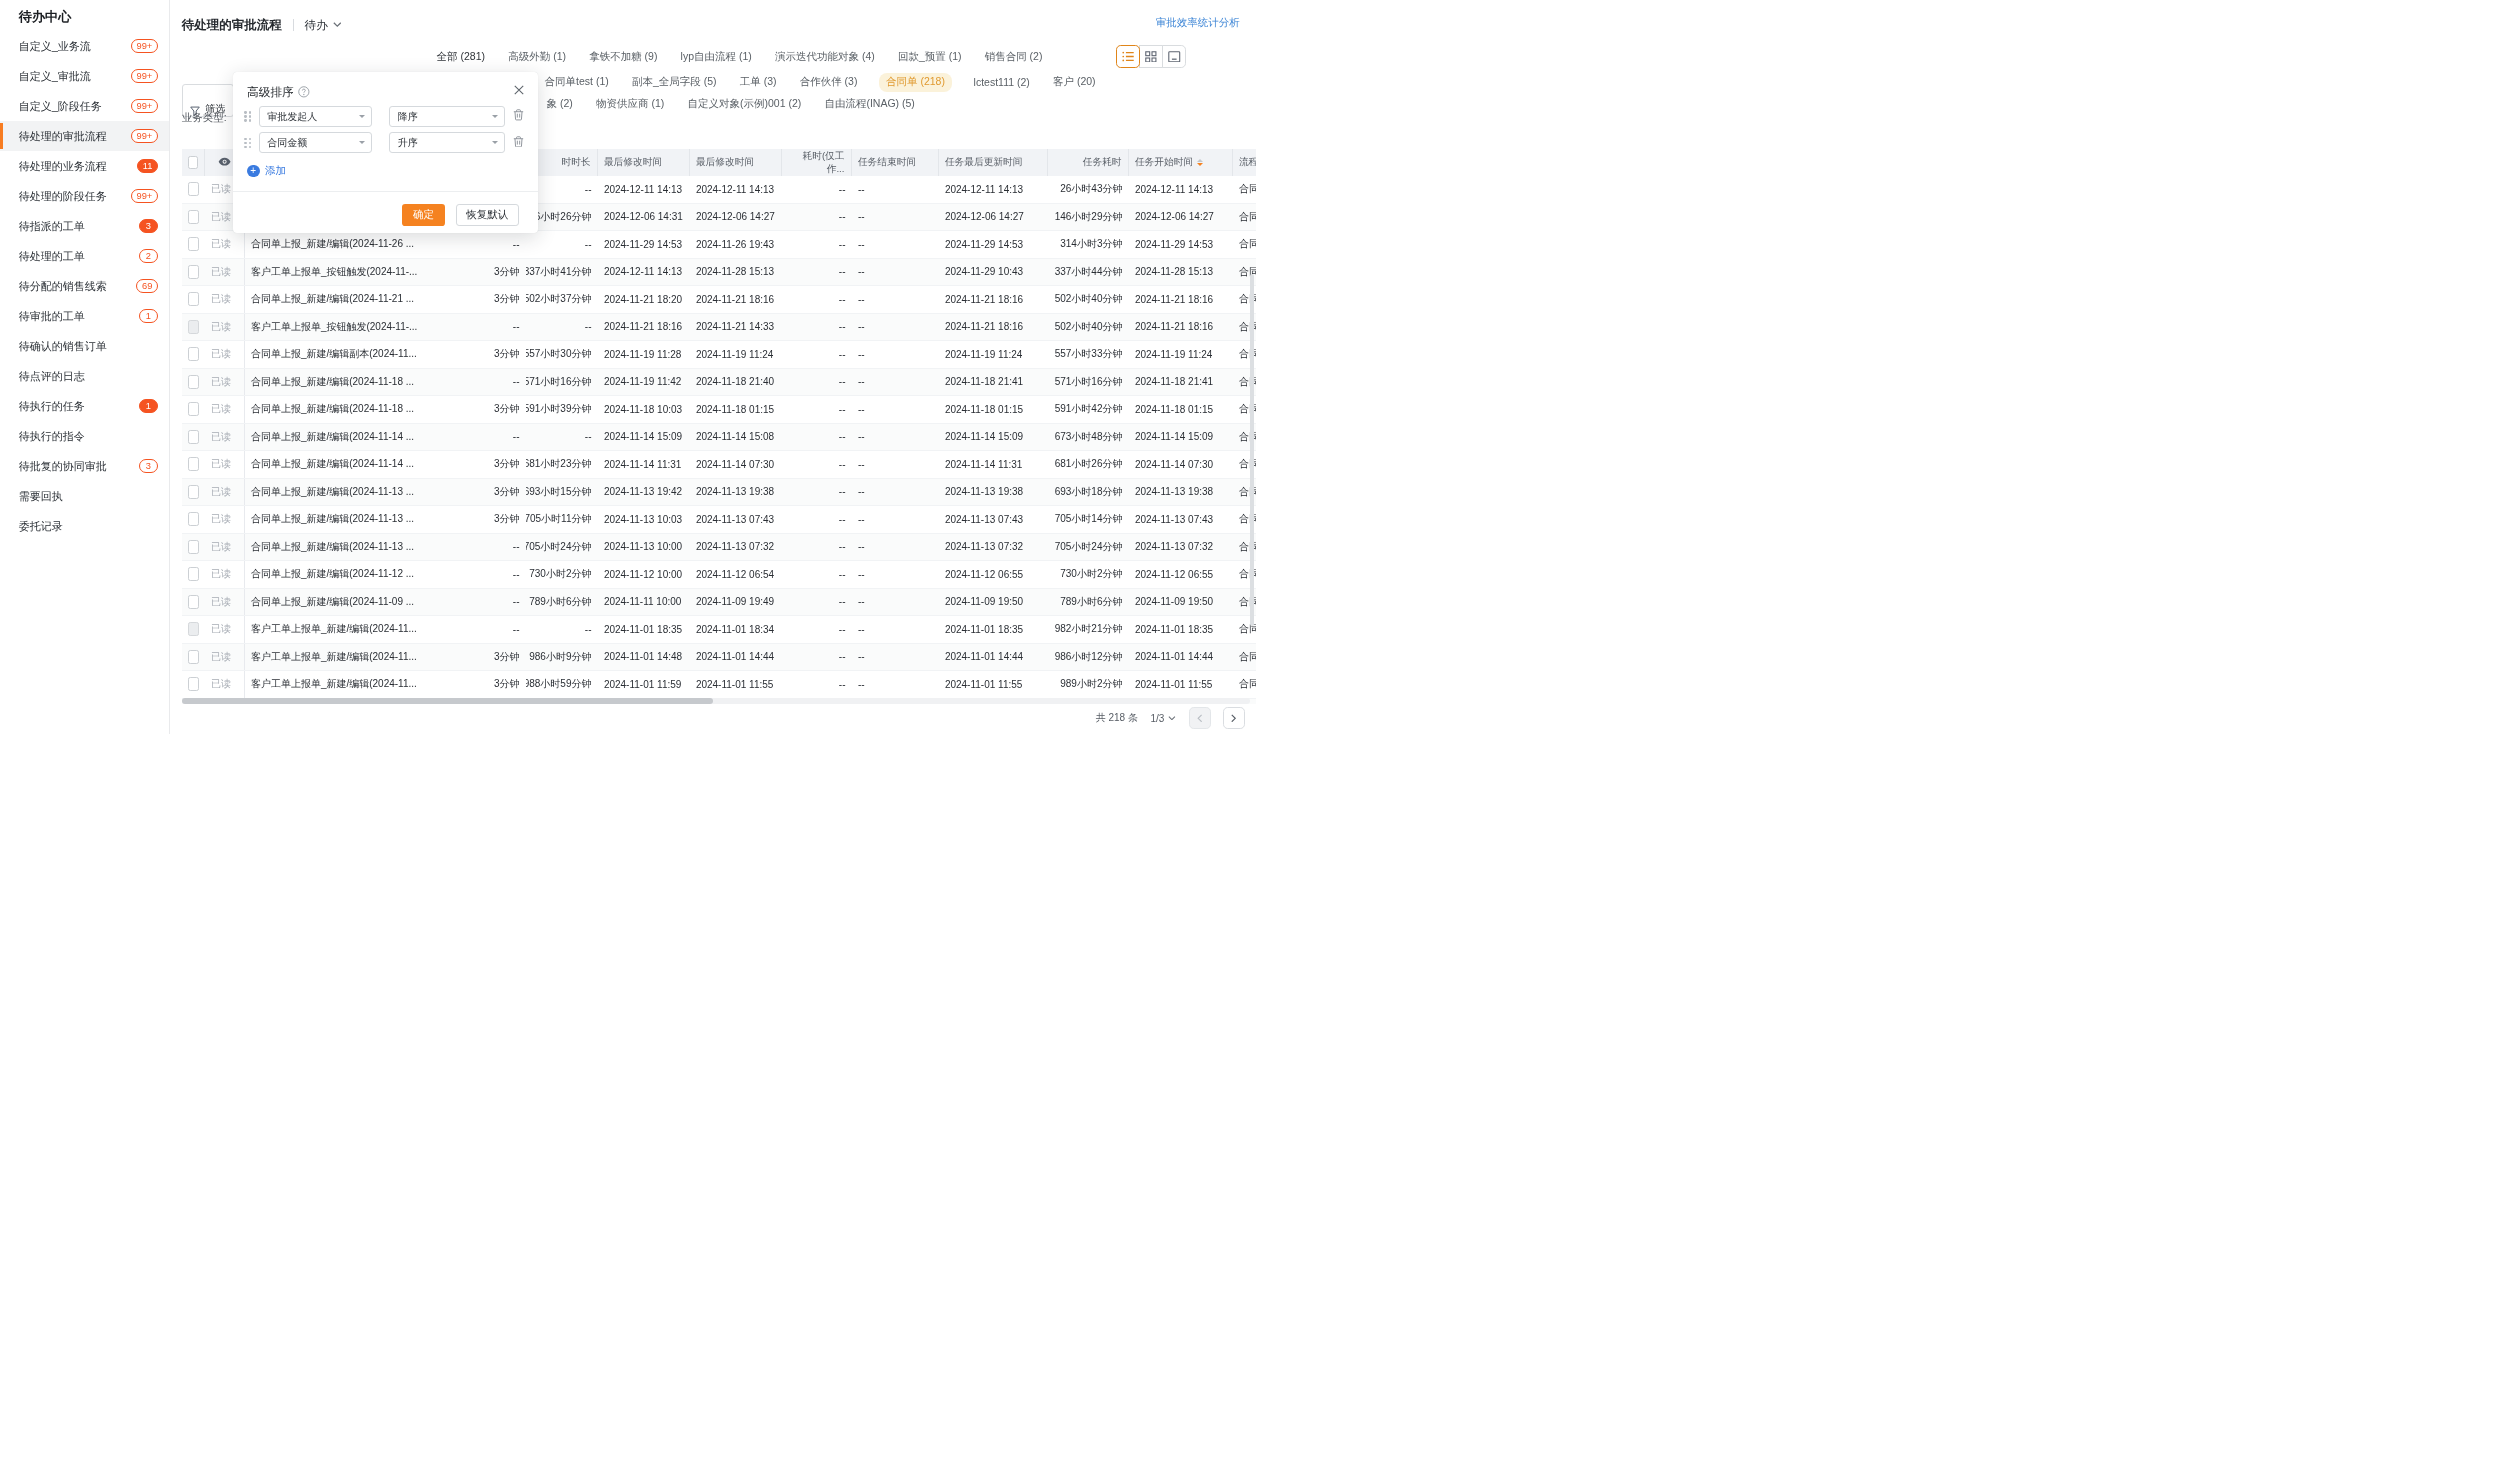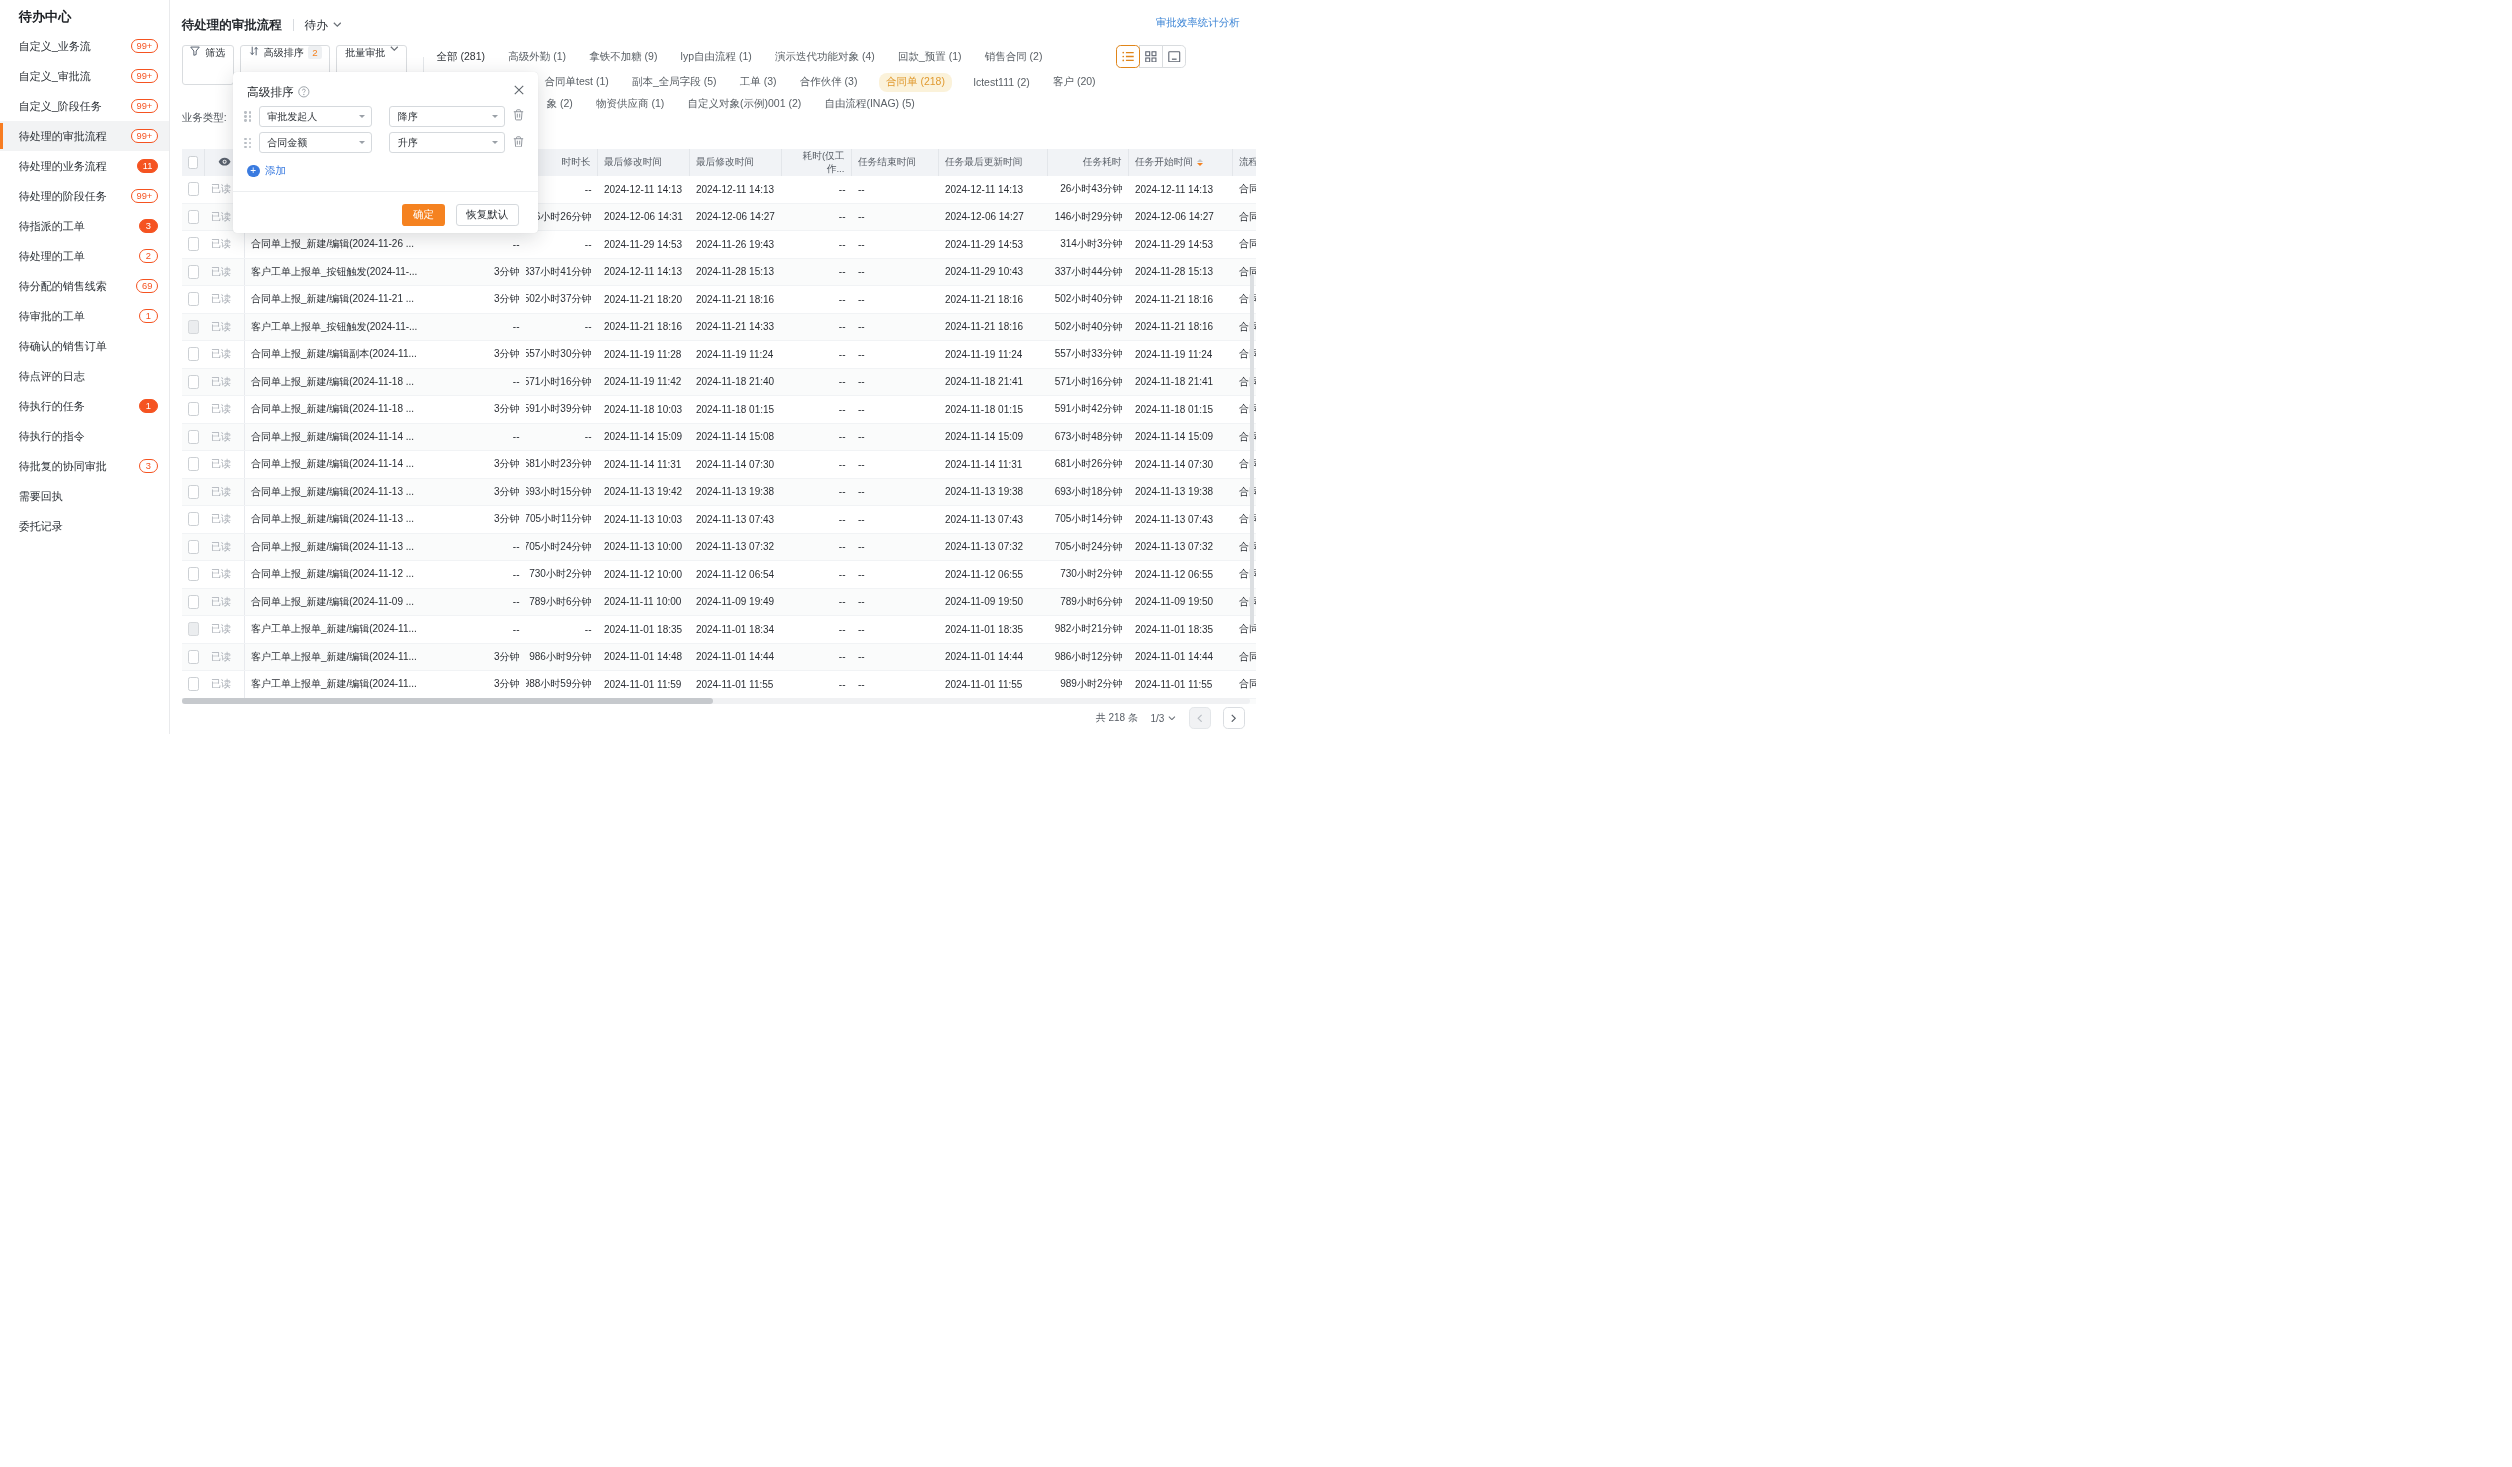--- a/index.html
+++ b/index.html
@@ -20,21 +20,21 @@
   .badge.solid{color:#fff;background:#f55321;border:0.8px solid #f55321;}
   
   .main{position:absolute;left:170px;top:0;right:0;bottom:0;}
   .title-row{position:absolute;left:11.7px;top:14px;display:flex;align-items:center;height:22px;}
   .page-title{font-size:12.5px;font-weight:600;color:#262a2f;}
   .title-sep{width:0.8px;height:12.5px;background:#d8dbdf;margin:0 11px;}
   .scope{font-size:11.7px;color:#2b3036;display:flex;align-items:center;gap:5px;cursor:pointer;}
   .stats-link{position:absolute;right:16.3px;top:15.6px;font-size:10.5px;color:#3e86d6;cursor:pointer;}
   
   .toolbar{position:absolute;left:11.7px;top:45px;display:flex;align-items:center;gap:6.2px;}
-  .btn{height:40px;border:0.8px solid #d9dcdf;border-radius:3.1px;background:#fff;display:inline-flex;align-items:flex-start;gap:4.7px;padding:0 7.8px;font-size:10px;color:#2b3036;cursor:pointer;box-sizing:border-box;}
+  .btn{height:33px;border:0.8px solid #d9dcdf;border-radius:3.1px;background:#fff;display:inline-flex;align-items:flex-end;gap:4.7px;padding:0 7.8px;font-size:10px;color:#2b3036;cursor:pointer;box-sizing:border-box;margin-top:39px;}
   .btn svg{display:block;}
   .sort-count{background:#eef0f2;border-radius:2.3px;color:#f58220;font-size:9.7px;padding:0.8px 3.9px;line-height:11.7px;}
   .tb-divider{width:0.8px;height:15.6px;background:#e4e7ea;margin:0 6.2px 0 9.3px;}
   
   .chips{position:absolute;display:flex;align-items:center;gap:20px;white-space:nowrap;}
   .chips-row1{left:265px;top:48px;}
   .chips-row2{left:373px;top:73px;}
   .chips-row3{left:375px;top:95px;}
   .chip{font-size:10.5px;color:#5a6066;cursor:pointer;padding:2.3px 1.6px;}
   .chip.em{color:#2f3338;}

